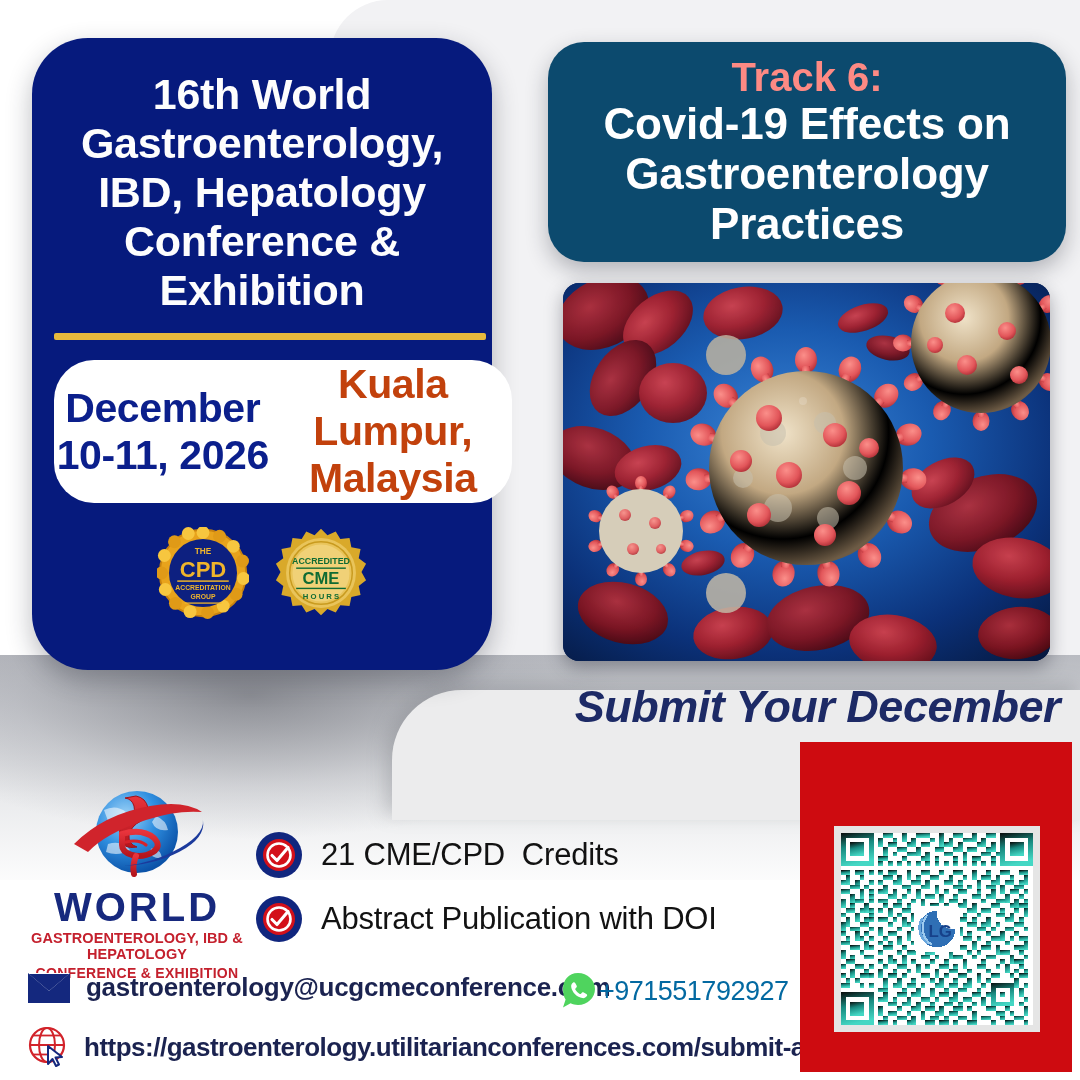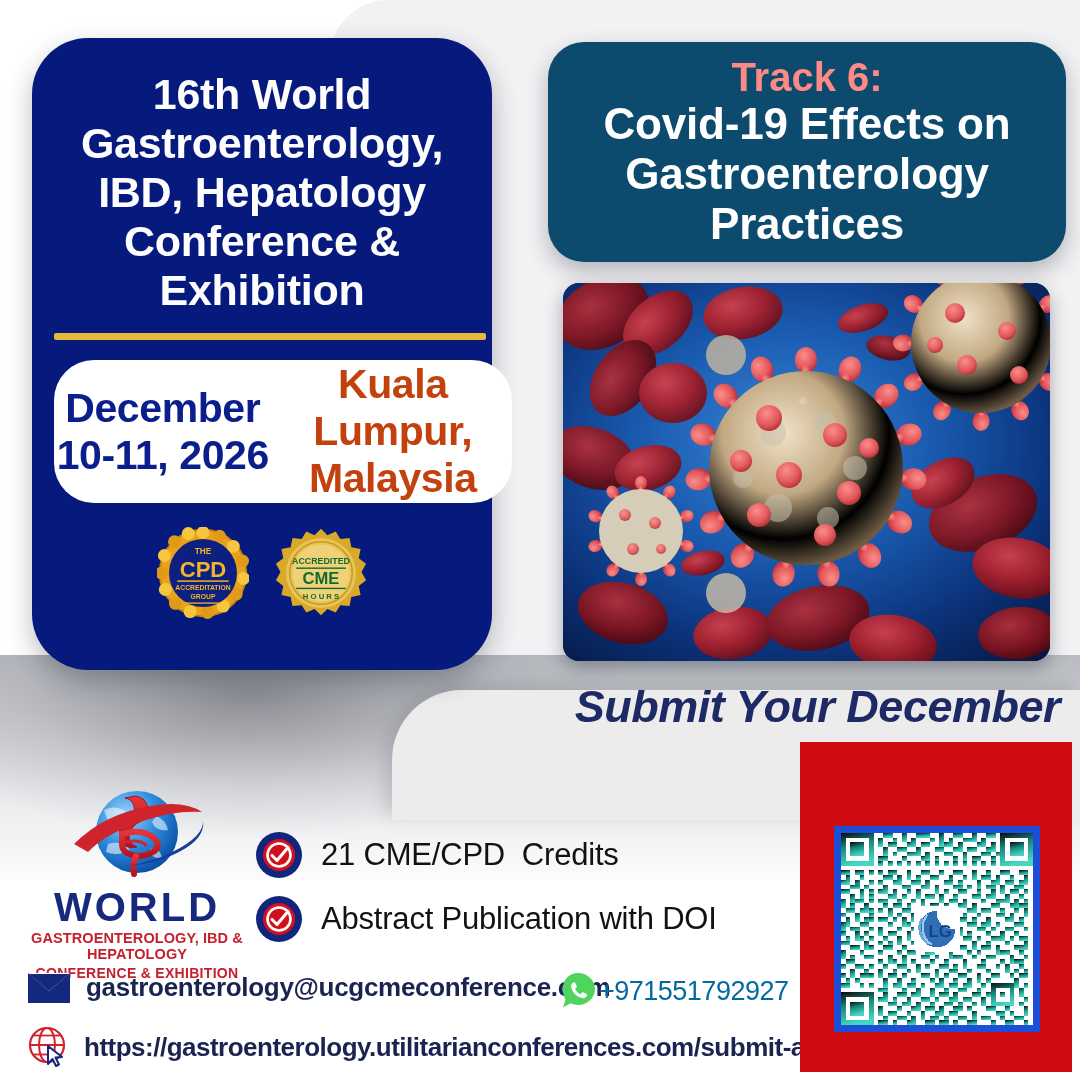--- a/index.html
+++ b/index.html
@@ -109,21 +109,21 @@
   .globe-icon{ width:42px; height:42px; flex:0 0 42px; }
   .url-text{ color:#1b2350; font-weight:bold; font-size:26px; letter-spacing:-.5px; }
 
   
   .qr-panel{
     position:absolute; left:800px; top:742px; width:272px; height:330px;
     background:#ce0b10;
   }
   .qr-inner{
     position:absolute; left:34px; top:84px; width:206px; height:206px;
-    background:#1d4ed8; padding:7px;
+    background:#e5e5e5; padding:7px;
   }
   .qr-inner svg{ display:block; width:100%; height:100%; }
 </style>
 </head>
 <body>
 
 <div class="bg-grey-panel"></div>
 <div class="bg-grey-shadow"></div>
 <div class="bg-grey-round"></div>
 <div class="bg-white-bottom"></div>

